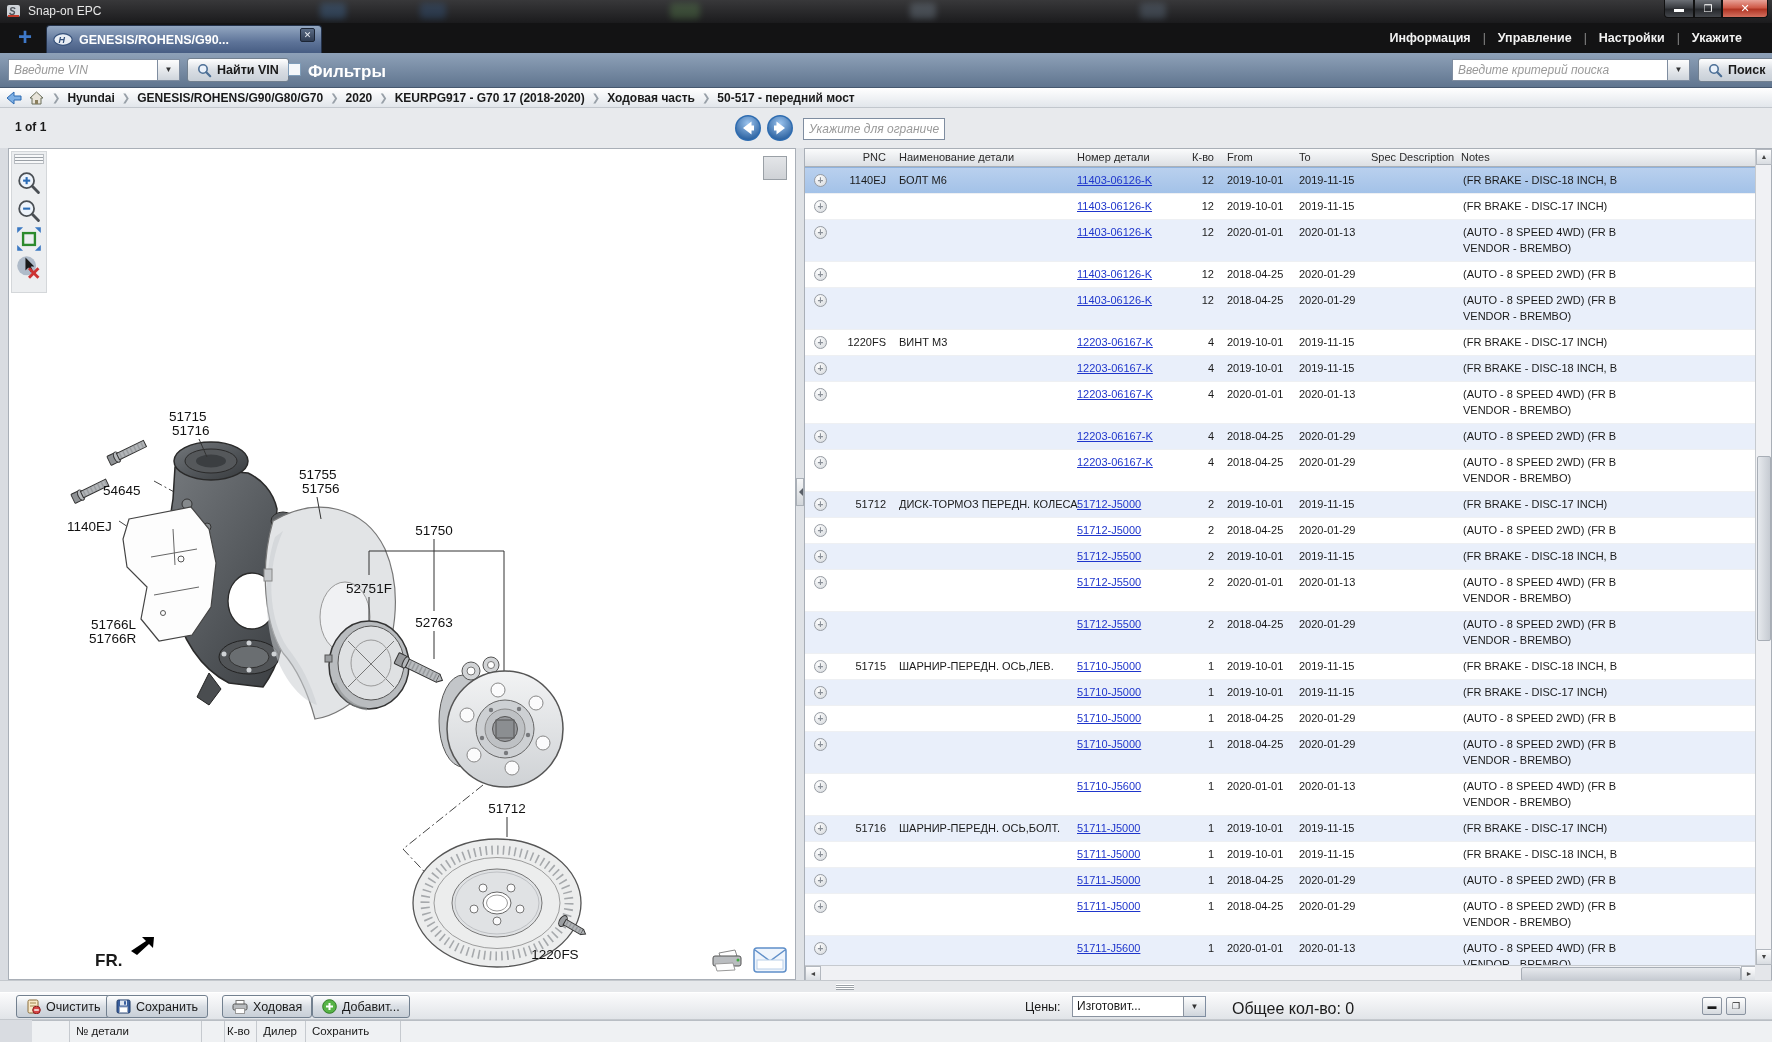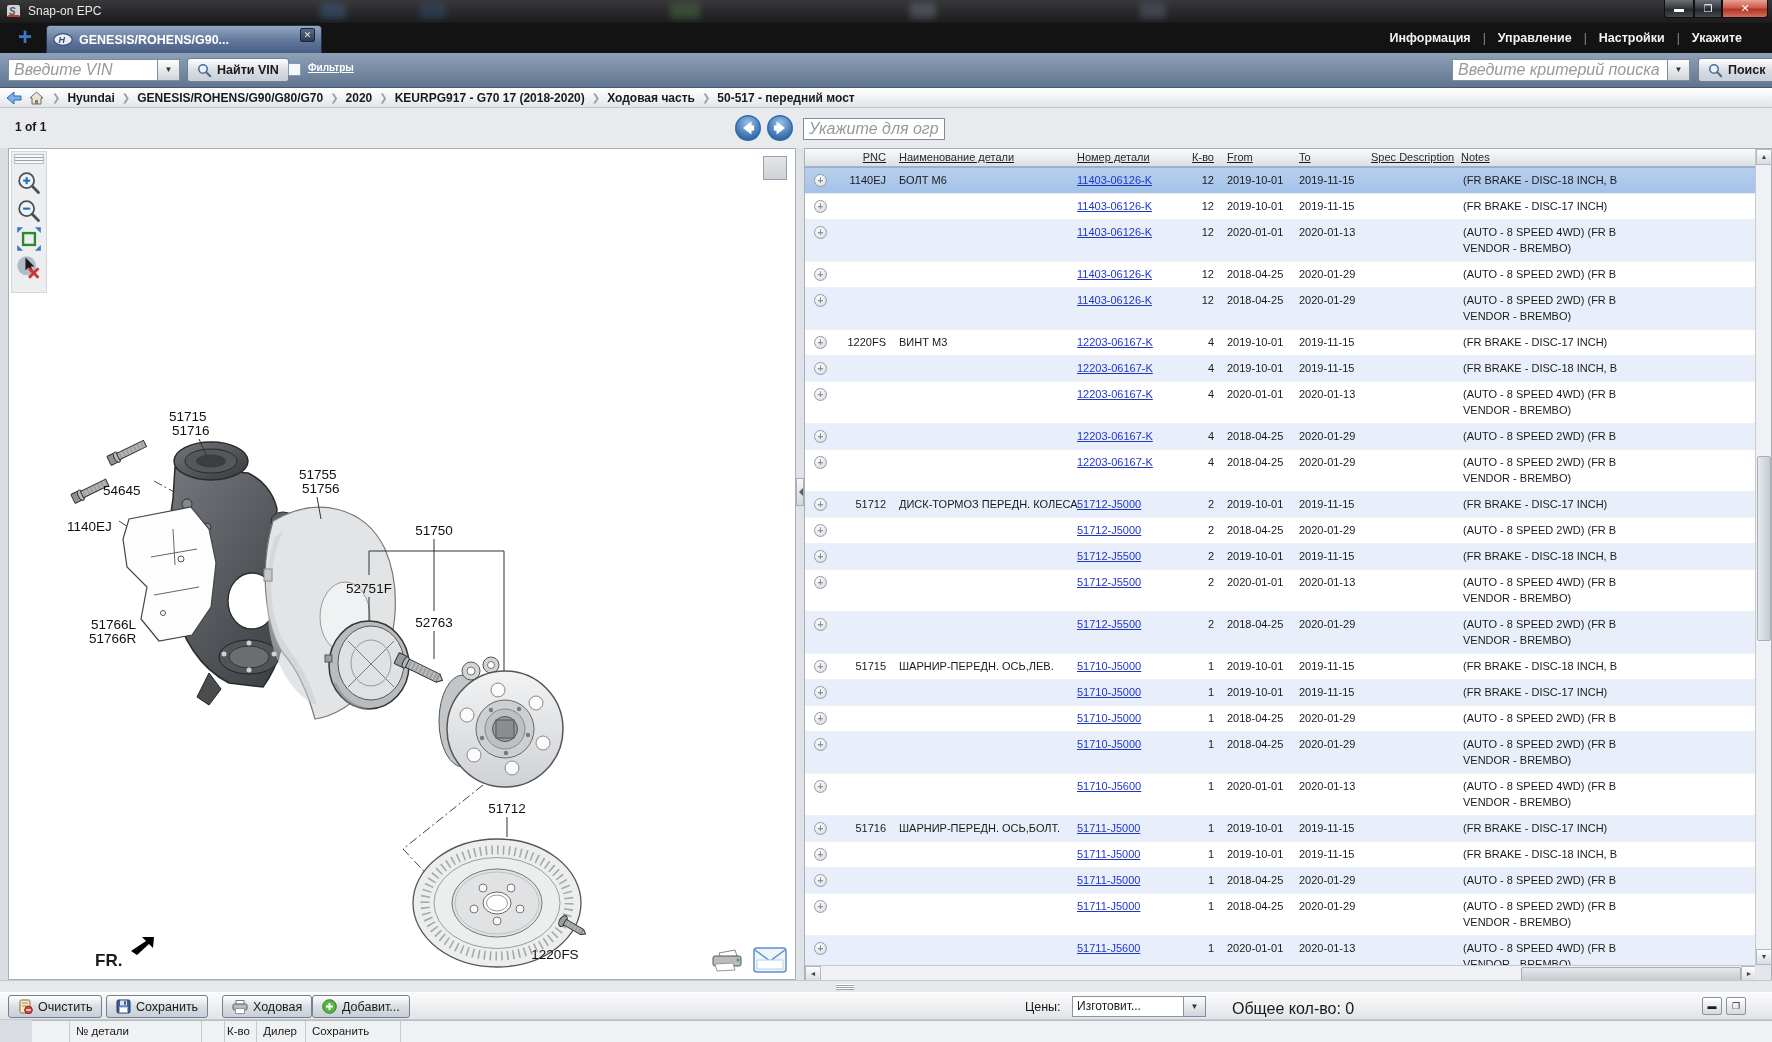--- a/index.html
+++ b/index.html
@@ -30,33 +30,33 @@
   .tab-label { color:#fff; font-weight:bold; font-size:12.5px; white-space:nowrap; overflow:hidden; flex:1; }
   .tab-close { flex:none; width:15px; height:14px; margin-left:6px; margin-top:-10px; background:linear-gradient(#5a6b85,#2f3c52);
     border:1px solid #1c2535; border-radius:2px; color:#e8ecf2; font-size:9px; line-height:12px; text-align:center; cursor:pointer; }
   .topmenu { position:absolute; right:30px; top:0; height:30px; display:flex; align-items:center; gap:12px; }
   .topmenu .mitem { color:#f2f2f2; font-weight:bold; font-size:12.5px; cursor:pointer; }
   .topmenu .msep { color:#8a8a8a; font-size:12px; }
 
   
   .searchbar { position:absolute; left:0; top:53px; width:1772px; height:35px;
     background:linear-gradient(#8ea1b8,#60758f); border-bottom:1px solid #46586f; }
-  input.txt { border:1px solid #7f8da0; background:#fff; height:22px; font-size:16px; padding:0 5px;
+  input.txt { border:1px solid #7f8da0; background:#fff; height:22px; font-size:12px; padding:0 5px;
     font-family:"Liberation Sans",sans-serif; }
   input.txt::placeholder { font-style:italic; color:#999; }
   .vin-input { position:absolute; left:8px; top:6px; width:150px; }
   .combo-btn { position:absolute; width:22px; height:22px; background:linear-gradient(#fdfdfd,#cfd5dc);
     border:1px solid #7f8da0; border-left:none; text-align:center; line-height:20px; font-size:8px; color:#333; cursor:pointer; }
   .vin-drop { left:158px; top:6px; }
   .btn { display:inline-flex; align-items:center; gap:5px; background:linear-gradient(#ffffff,#d9dee4 50%,#c8cfd7);
     border:1px solid #72808f; border-radius:3px; height:24px; padding:0 9px; font-size:12.5px; font-weight:bold; color:#1a1a1a; cursor:pointer; }
   .findvin-btn { position:absolute; left:187px; top:5px; }
   .chkbox { position:absolute; left:288px; top:10px; width:13px; height:13px; background:#f4f7fa; border:1px solid #7f9db9; cursor:pointer; }
-  .filters-link { position:absolute; left:308px; top:9px; color:#fff; font-weight:bold; font-size:10px;
-    text-decoration:underline; cursor:pointer; }
+  .filters-link { position:absolute; left:308px; top:9px; color:#fff; font-weight:bold; font-size:17px;
+    cursor:pointer; }
   .criteria-input { position:absolute; left:1452px; top:6px; width:216px; }
   .criteria-drop { left:1668px; top:6px; }
   .search-btn { position:absolute; left:1698px; top:5px; }
 
   
   .breadcrumb { position:absolute; left:0; top:88px; width:1772px; height:20px;
     background:linear-gradient(#ffffff,#e2e6eb); border-bottom:1px solid #c2c7cd;
     display:flex; align-items:center; padding-left:6px; gap:7px; }
   .bc-item { font-weight:bold; font-size:12px; color:#1a1a1a; cursor:pointer; white-space:nowrap; }
   .bc-sep { color:#98a0a8; font-size:10px; }
@@ -85,21 +85,21 @@
   .splitter { position:absolute; left:796px; top:148px; width:8px; height:832px; background:#dfe2e6; }
   .split-handle { position:absolute; left:0; top:330px; width:8px; height:28px; background:linear-gradient(#f6f7f8,#d2d6da);
     border:1px solid #aab0b7; display:flex; align-items:center; justify-content:center; cursor:pointer; }
   .split-handle:after { content:""; border:4px solid transparent; border-right-color:#5a6068; margin-left:-3px; }
 
   .rightpanel { position:absolute; left:804px; top:148px; width:968px; height:832px; background:#fff; border:1px solid #a9afb7; }
 
   
   .pgrid { display:grid; grid-template-columns:28px 62px 178px 114px 36px 72px 72px 90px 1fr; }
   .phead { position:absolute; left:0; top:0; width:950px; height:18px;
-    background:linear-gradient(#fafbfc,#dcdfe3); border-bottom:1px solid #aab0b7;text-decoration:underline; }
+    background:linear-gradient(#fafbfc,#dcdfe3); border-bottom:1px solid #aab0b7; }
   .phead .hcell { font-size:11px; color:#2a2a2a; padding:2px 4px 0; white-space:nowrap; overflow:hidden; }
   .hcell.r, .pcell.r { text-align:right; padding-right:9px; }
   .prows { position:absolute; left:0; top:18px; width:950px; height:798px; overflow:hidden; }
   .prow { min-height:25px; border-top:1px solid #eef0f3; }
   .prow.alt { background:#e9effa; }
   .prow.selected { background:linear-gradient(#b9d0ee,#a3c2e8); border-top:1px solid #8fb2dd; }
   .pcell { padding:4px 4px 5px; line-height:16px; font-size:11px; white-space:nowrap; overflow:visible; }
   .c-notes { white-space:pre-line; padding-left:6px; }
   .plink { color:#1f36cc; text-decoration:underline; cursor:pointer;text-align:right; }
   .expicon { display:inline-block; width:13px; height:13px; margin-left:5px; border:1px solid #979ca3; border-radius:50%;
@@ -811,21 +811,21 @@
     <div class="sbtn" style="left:936px;top:0;line-height:13px;">►</div>
   </div>
   <div class="scorner"></div>
 </div>
 
 <div class="bottomstrip">
   <div class="grip-mini"></div>
 </div>
 
 <div class="btoolbar">
-  <button class="btn" style="left:8px;">
+  <button class="btn" style="left:16px;">
     <svg width="15" height="15" viewBox="0 0 15 15">
       <rect x="2" y="1" width="10" height="13" rx="1.5" fill="#f8e8c8" stroke="#8a6d3b"></rect>
       <line x1="4" y1="4" x2="10" y2="4" stroke="#a08850"></line>
         <line x1="4" y1="7" x2="10" y2="7" stroke="#a08850"></line>
       <circle cx="10.5" cy="11" r="3.8" fill="#d64545" stroke="#8e1f1f"></circle>
       <line x1="8.2" y1="11" x2="12.8" y2="11" stroke="#fff" stroke-width="1.4"></line>
     </svg>
     <span>Очистить</span>
   </button>
   <button class="btn" style="left:106px;">

